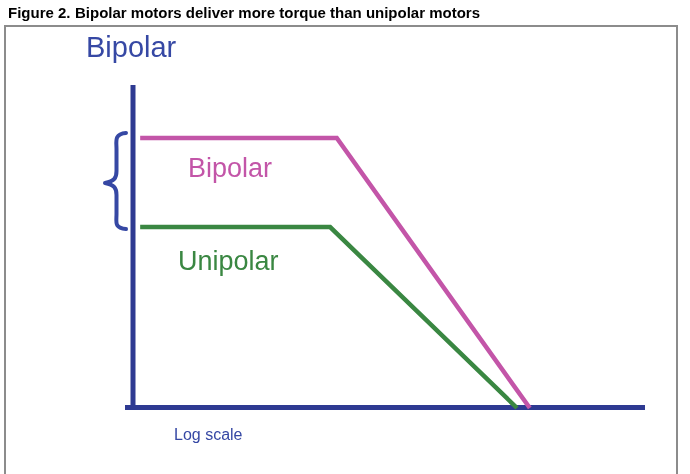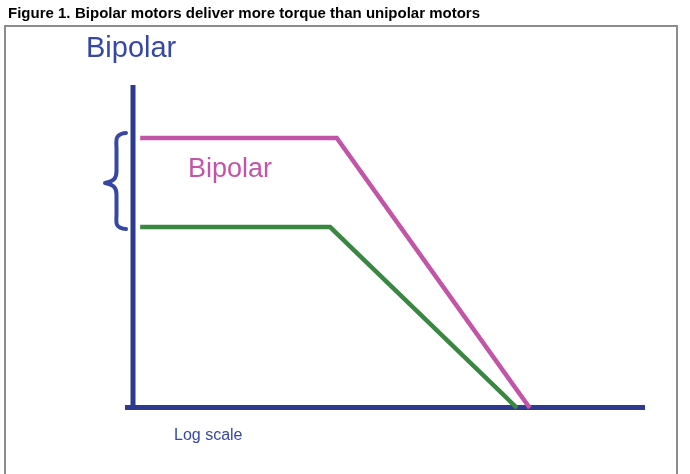--- a/index.html
+++ b/index.html
@@ -35,35 +35,36 @@
   .curve{fill:none;stroke-width:4.5;stroke-linecap:butt;stroke-linejoin:miter;}
   .axis{stroke:var(--axis-blue,#2e3a92);stroke-width:5;fill:none;}
   .brace{stroke:var(--label-blue,#3648a4);stroke-width:4;fill:none;stroke-linecap:round;stroke-linejoin:round;}
 </style>
 </head>
 <body>
 
 <div class="page">
 
   <div class="fig-title">
-    <span class="fig-label">Figure 1.</span><span class="fig-caption">Bipolar motors deliver more torque than unipolar motors</span>
+    <span class="fig-label">Figure 2.</span><span class="fig-caption">Bipolar motors deliver more torque than unipolar motors</span>
   </div>
 
   <div class="fig-box">
     <svg width="670" height="451" viewBox="0 0 670 451">
 
       <line class="axis" x1="127" y1="58" x2="127" y2="383"></line>
 
       <line class="axis" x1="119" y1="380.5" x2="639" y2="380.5"></line>
 
       <polyline class="curve" points="134.168,111 330.776,111 523.8,381" stroke="#c355a8"></polyline>
 
       <polyline class="curve" points="134.168,200.1 324.12,200.1 511,381" stroke="#3a8742"></polyline>
 
       <path class="brace" d="M 120 106 C 108 107 110.5 114 110.5 122 L 110.5 144 C 110.5 151 108.5 154 99 156 C 108.5 158 110.5 161 110.5 168 L 110.5 187 C 110.5 195 108 201 120 202"></path>
     </svg>
 
     <div class="lbl torque">Bipolar</div>
     <div class="lbl bipolar">Bipolar</div>
+    <div class="lbl unipolar">Unipolar</div>
     <div class="lbl logscale">Log scale</div>
   </div>
 
 </div>
 
 </body></html>

